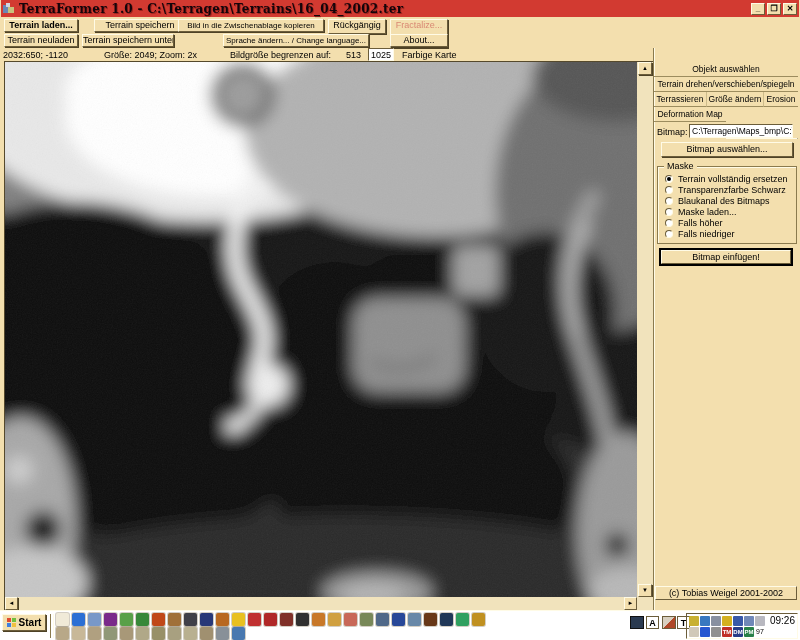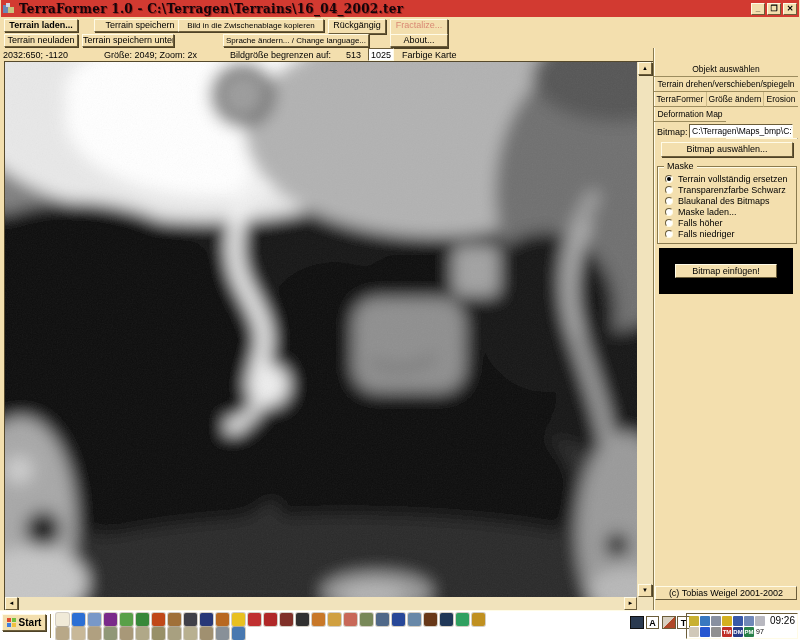--- a/index.html
+++ b/index.html
@@ -49,21 +49,21 @@
   .tab.active{border-bottom:none;border-top:1px solid #fffbe6;border-left:1px solid #fffbe6;
               border-right:1px solid #6b5d3a;background:#ef4444;margin-top:31px;}
   .group{border:1px solid #8a7a4e;box-shadow:inset 1px 1px 0 #fffbe6;}
   .group-title{position:absolute;top:-6px;left:6px;background:#f3dfae;padding:0 3px;font-size:9px;}
   .radio-row{display:flex;align-items:center;height:11px;margin-left:7px;}
   .radio{width:8px;height:8px;border-radius:50%;background:#fff;margin-right:5px;flex:0 0 auto;
          border:1px solid;border-color:#6b5d3a #fffbe6 #fffbe6 #6b5d3a;position:relative;box-sizing:border-box;}
   .radio.sel::after{content:"";position:absolute;left:1px;top:1px;width:4px;height:4px;
                     border-radius:50%;background:#000;}
   .radio-label{font-size:9px;white-space:nowrap;}
-  .default-btn{border:1px solid #000;padding:15px;background:#000;}
+  .default-btn{border:1px solid #000;padding:1px;background:#000;}
   .default-btn .inner{background:#f3dfae;border:1px solid;
       border-color:#fffbe6 #6b5d3a #6b5d3a #fffbe6;font-size:9px;line-height:12px;
       text-align:center;height:12px;}
   .copyright{border:1px solid;border-color:#fffbe6 #6b5d3a #6b5d3a #fffbe6;
              font-size:9px;text-align:center;line-height:13px;background:#f3dfae;}
   
   .taskbar{left:0;top:610px;width:800px;height:43px;background:#ffffff;
            border-top:1px solid #fffbe6;box-sizing:border-box;}
   .start-btn{position:absolute;left:2px;top:3px;width:44px;height:17px;display:flex;
              align-items:center;justify-content:center;gap:3px;font-size:10px;font-weight:bold;}
@@ -187,21 +187,21 @@
 <div class="abs panel-edge"></div>
 
 <div class="abs" style="left:654px;top:62px;width:144px;">
   <div class="tabrow">
       <span class="tab">Objekt auswählen</span>
     </div>
   <div class="tabrow">
       <span class="tab">Terrain drehen/verschieben/spiegeln</span>
     </div>
   <div class="tabrow">
-    <span class="tab" style="flex:0 0 52px;">TerraFormer</span>
+    <span class="tab" style="flex:0 0 52px;">Terrassieren</span>
     <span class="tab" style="flex:0 0 56px;">Größe ändern</span>
     <span class="tab">Erosion</span>
   </div>
   <div class="tabrow">
     <span class="tab" style="flex:0 0 72px;">Deformation Map</span>
     <span class="tab active">Bitmap einfügen</span>
   </div>
 </div>
 
 <div class="abs txt" style="left:657px;top:127px;">Bitmap:</div>

